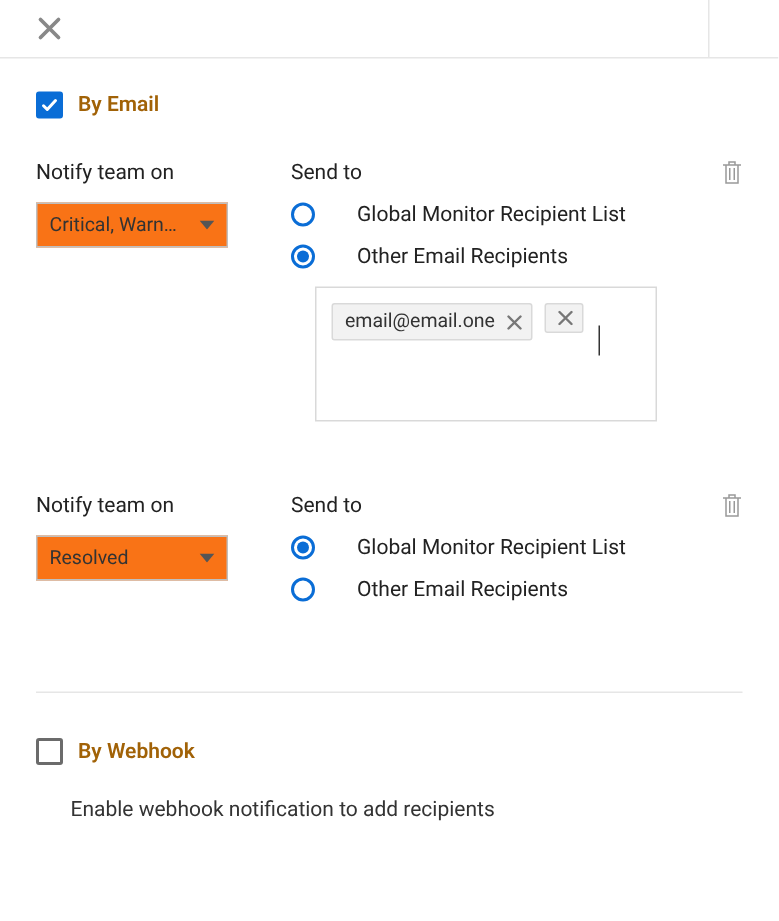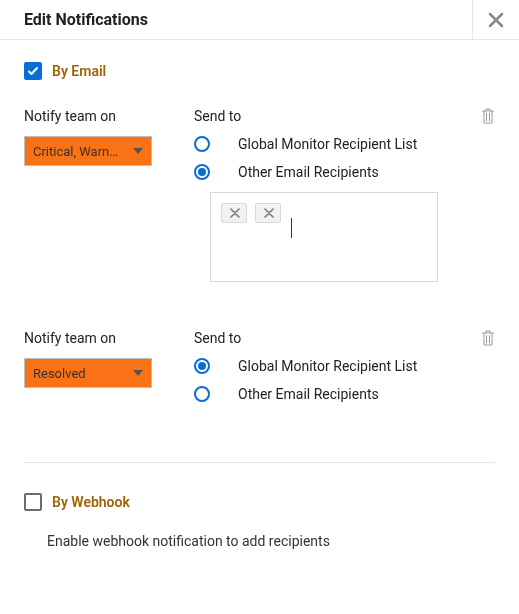--- a/index.html
+++ b/index.html
@@ -189,21 +189,20 @@
     font-size: 14px;
     color: #333;
     margin-top: 22px;
     margin-left: 23px;
   }
 </style>
 </head>
 <body>
 
 <div class="header">
-  <span class="header-title">Edit Notifications</span>
   <div class="header-divider"></div>
   <div class="close-btn">
     <svg width="18" height="18" viewBox="0 0 18 18">
         <path d="M3 3 L15 15 M15 3 L3 15" stroke="#888" stroke-width="2.5" stroke-linecap="round" fill="none"></path>
       </svg>
   </div>
 </div>
 
 <div class="content">
 
@@ -231,20 +230,21 @@
       <div class="radio-row">
         <div class="radio"></div>
         <span class="radio-label">Global Monitor Recipient List</span>
       </div>
       <div class="radio-row">
         <div class="radio selected"></div>
         <span class="radio-label">Other Email Recipients</span>
       </div>
       <div class="email-box">
         <div class="email-chip">
+          <span>email@email.one</span>
           <span class="chip-remove">
             <svg width="10" height="10" viewBox="0 0 10 10">
                 <path d="M1 1 L9 9 M9 1 L1 9" stroke="#777" stroke-width="1.6" stroke-linecap="round"></path>
               </svg>
           </span>
         </div>
         <div class="email-chip">
           <span class="chip-remove">
             <svg width="10" height="10" viewBox="0 0 10 10">
                 <path d="M1 1 L9 9 M9 1 L1 9" stroke="#777" stroke-width="1.6" stroke-linecap="round"></path>

